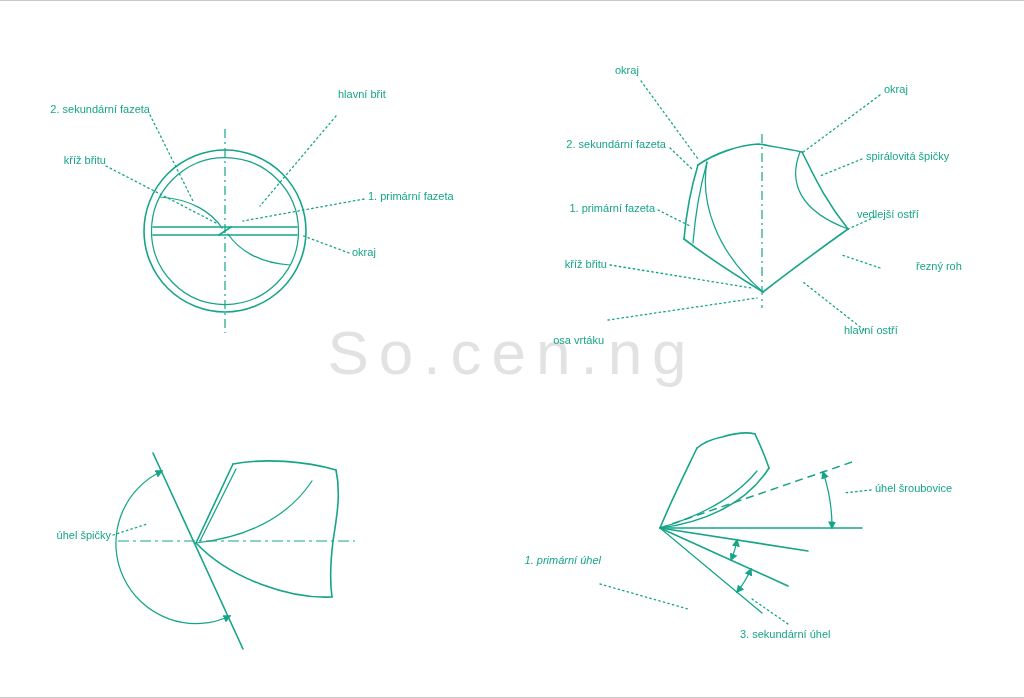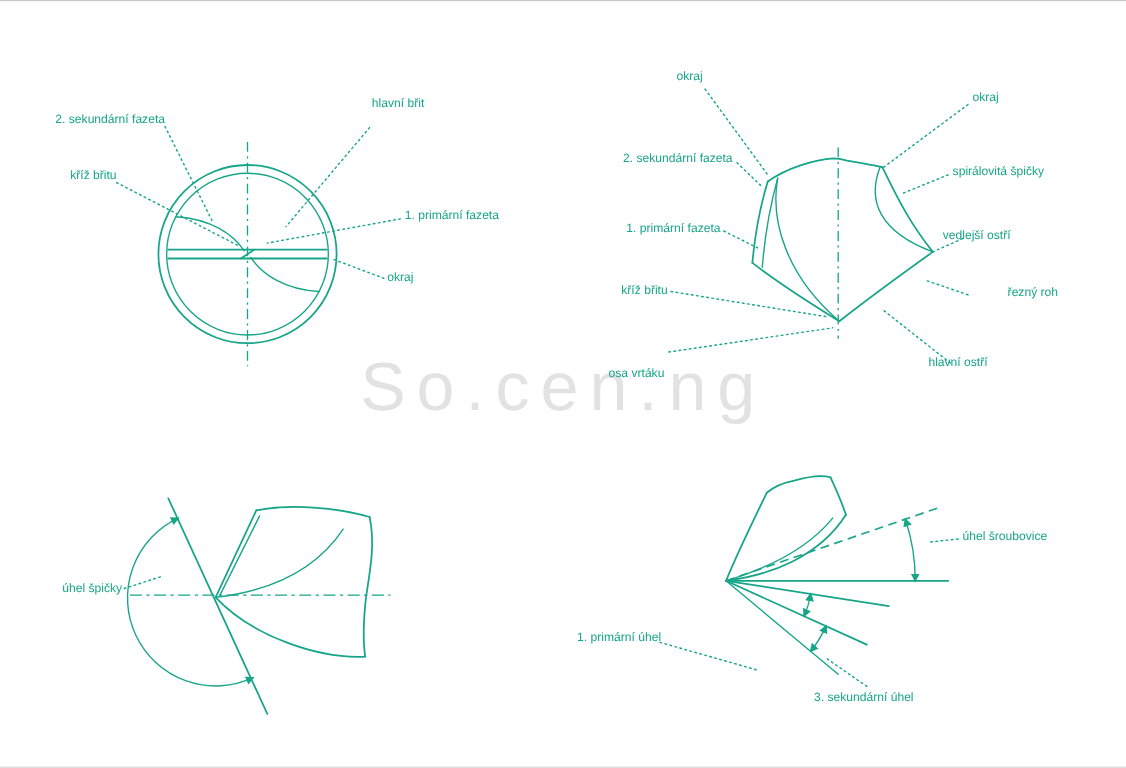--- a/index.html
+++ b/index.html
@@ -131,16 +131,16 @@
   <div class="lbl" style="right:369px; top:200px;">1. primární fazeta</div>
   <div class="lbl" style="left:857px; top:206px;">vedlejší ostří</div>
   <div class="lbl" style="right:417px; top:256px;">kříž břitu</div>
   <div class="lbl" style="left:916px; top:258px;">řezný roh</div>
   <div class="lbl" style="right:420px; top:332px;">osa vrtáku</div>
   <div class="lbl" style="left:844px; top:322px;">hlavní ostří</div>
 
   <div class="lbl" style="right:913px; top:527px;text-align:center;">úhel špičky</div>
 
   <div class="lbl" style="left:875px; top:480px;">úhel šroubovice</div>
-  <div class="lbl" style="right:423px; top:572px;">1. primární úhel</div>
+  <div class="lbl" style="right:423px; top:552px;font-style:italic;">1. primární úhel</div>
   <div class="lbl" style="left:740px; top:626px;">3. sekundární úhel</div>
 
 </div>
 
 </body></html>

